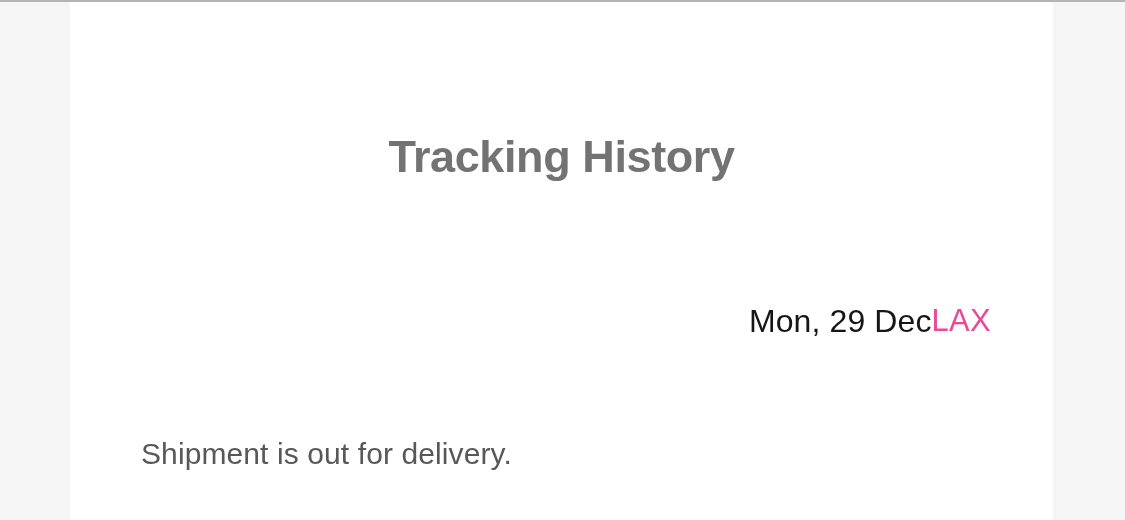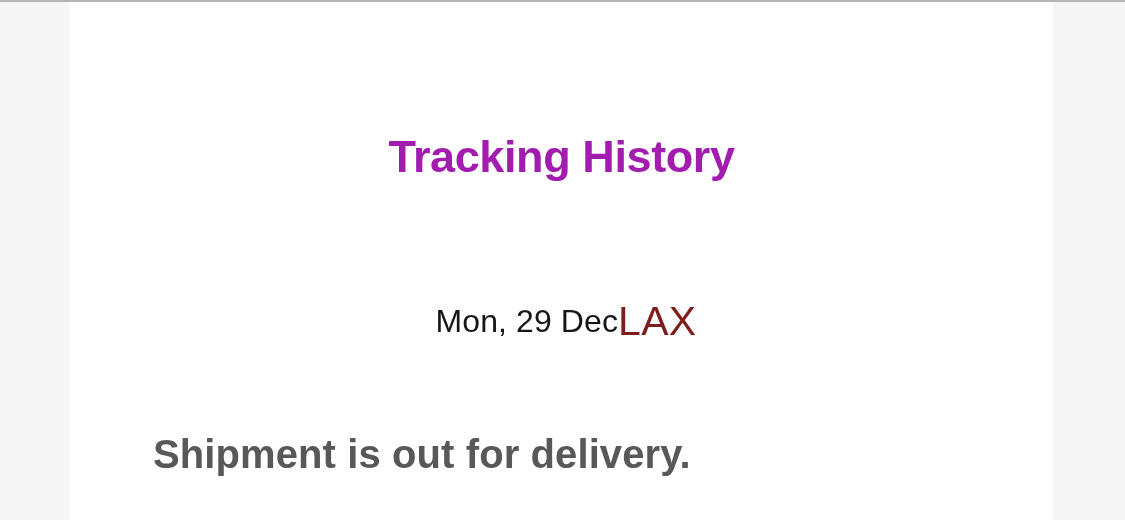--- a/index.html
+++ b/index.html
@@ -40,65 +40,64 @@
   .card-title {
     position: absolute;
     top: 97px;
     left: 0;
     width: 983px;
     text-align: center;
     font-size: 45px;
     line-height: 56px;
     font-weight: 600;
     letter-spacing: -0.4px;
-    color: #a21caf;
+    color: #737373;
     white-space: nowrap;
   }
   .event-row {
     position: absolute;
     top: 292px;
     left: 71px;
     width: 850px;
     display: flex;
     align-items: flex-start;
-    justify-content: center;
+    justify-content: flex-end;
   }
   .event-datetime {
     display: block;
   }
   .event-date,
   .event-time {
     display: block;
     font-size: 32px;
     line-height: 54px;
     font-weight: 400;
     color: #161616;
     letter-spacing: 0.1px;
     white-space: nowrap;
   }
   .event-location {
-    font-size: 41px;
+    font-size: 31px;
     line-height: 54px;
     font-weight: 400;
-    color: #7f1d1d;
+    color: #ec4899;
     letter-spacing: 0.3px;
     white-space: nowrap;
     text-align: right;
   }
   .event-status {
     position: absolute;
     top: 430px;
     left: 71px;
-    font-size: 40px;
+    font-size: 30px;
     line-height: 44px;
-    font-weight: 700;
+    font-weight: 400;
     color: #585858;
     letter-spacing: 0.1px;
     white-space: nowrap;
-    margin-left: 12px;
   }
 </style>
 </head>
 <body>
 
 <div class="page-bg"></div>
 
 <div class="page-top-rule"></div>
 
 <div class="tracking-card">

